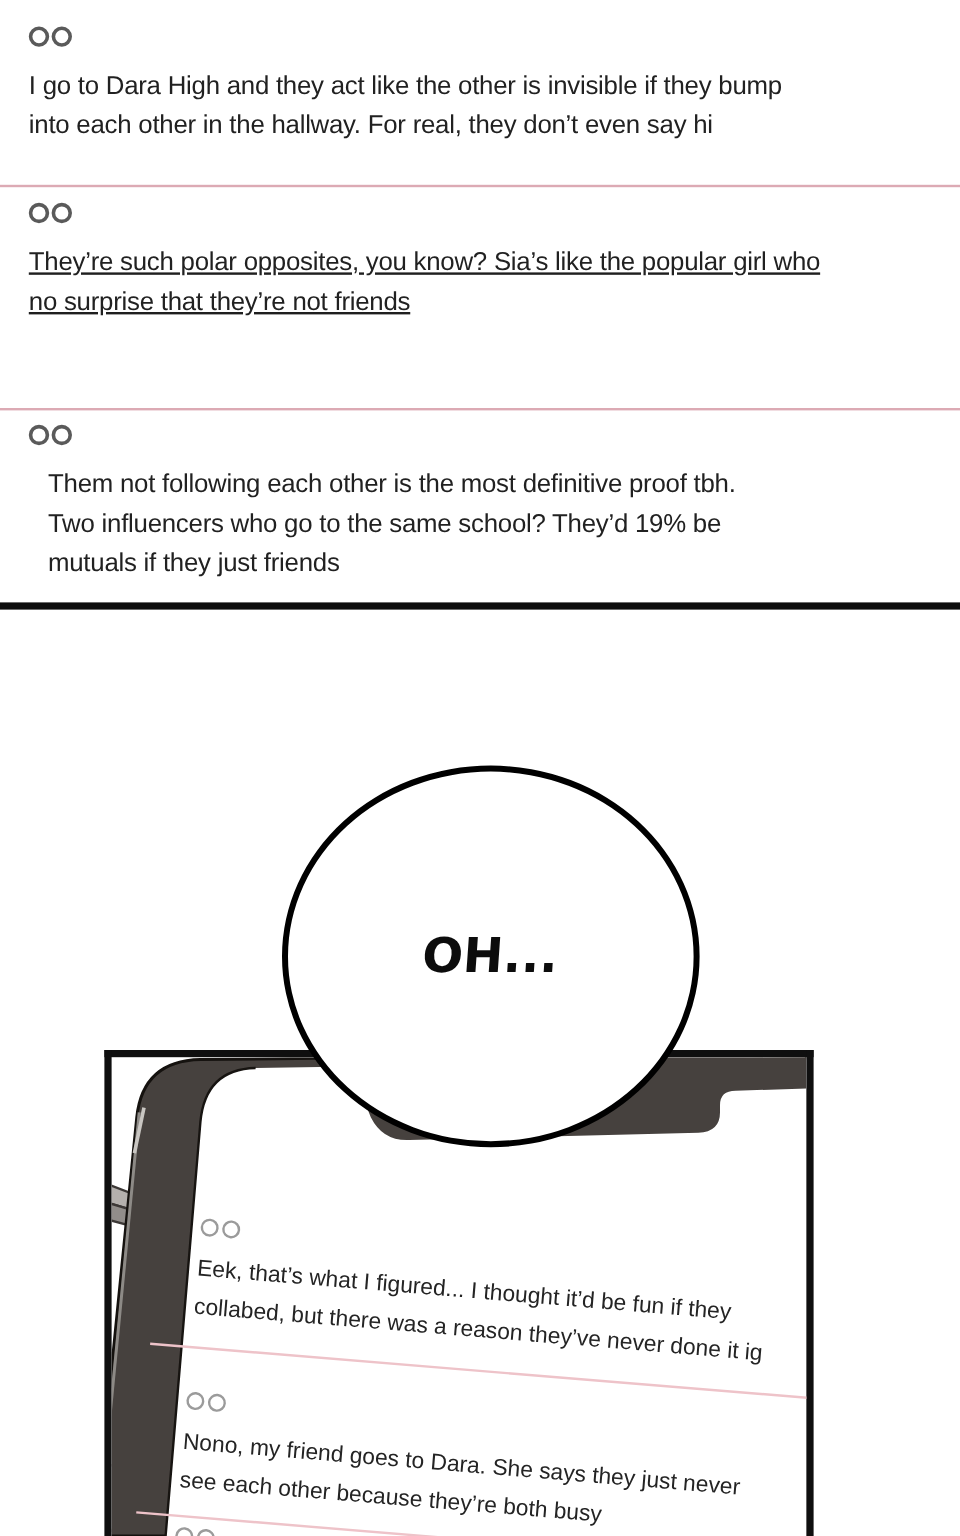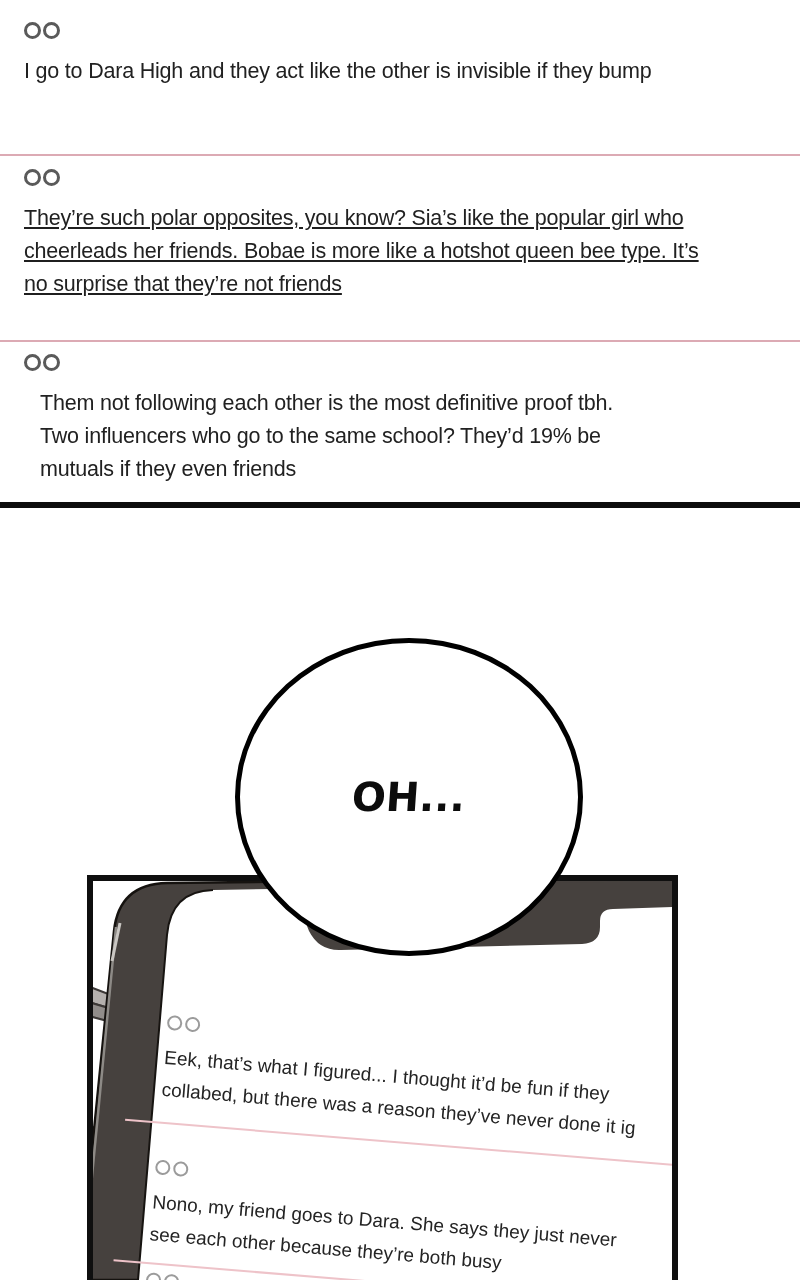--- a/index.html
+++ b/index.html
@@ -47,48 +47,48 @@
 <div id="page">
 
   <div class="tcomment" style="top:22px;">
     <div class="avatar">
       <div class="c"></div>
         <div class="c"></div>
     </div>
   </div>
   <div class="tlines" style="top:55px;">
     <span class="ln">I go to Dara High and they act like the other is invisible if they bump</span>
+    <span class="ln">into each other in the hallway. For real, they don’t even say hi</span>
   </div>
 
   <div class="pink-divider" style="top:154px;"></div>
 
   <div class="tcomment" style="top:169px;">
     <div class="avatar">
       <div class="c"></div>
         <div class="c"></div>
     </div>
   </div>
   <div class="tlines" style="top:202px;text-decoration:underline;">
     <span class="ln">They’re such polar opposites, you know? Sia’s like the popular girl who</span>
-    <span class="ln">cheerleads her friends. Bobae is more like a hotshot queen bee type. It’s</span>
     <span class="ln">no surprise that they’re not friends</span>
   </div>
 
   <div class="pink-divider" style="top:340px;"></div>
 
   <div class="tcomment" style="top:354px;">
     <div class="avatar">
       <div class="c"></div>
         <div class="c"></div>
     </div>
   </div>
   <div class="tlines" style="top:387px;margin-left:16px;">
     <span class="ln">Them not following each other is the most definitive proof tbh.</span>
     <span class="ln">Two influencers who go to the same school? They’d 19% be</span>
-    <span class="ln">mutuals if they even friends</span>
+    <span class="ln">mutuals if they just friends</span>
   </div>
 
   <div class="black-bar"></div>
 
   <div class="panel">
     <svg width="579" height="399" viewBox="0 0 579 399">
 
       <g>
         <polygon points="-8,104 44,124 46,136 -8,120" fill="#b4b0ad" stroke="#3c3836" stroke-width="2"></polygon>
         <polygon points="-8,120 46,136 44,148 -8,134" fill="#918d8a" stroke="#3c3836" stroke-width="2"></polygon>

